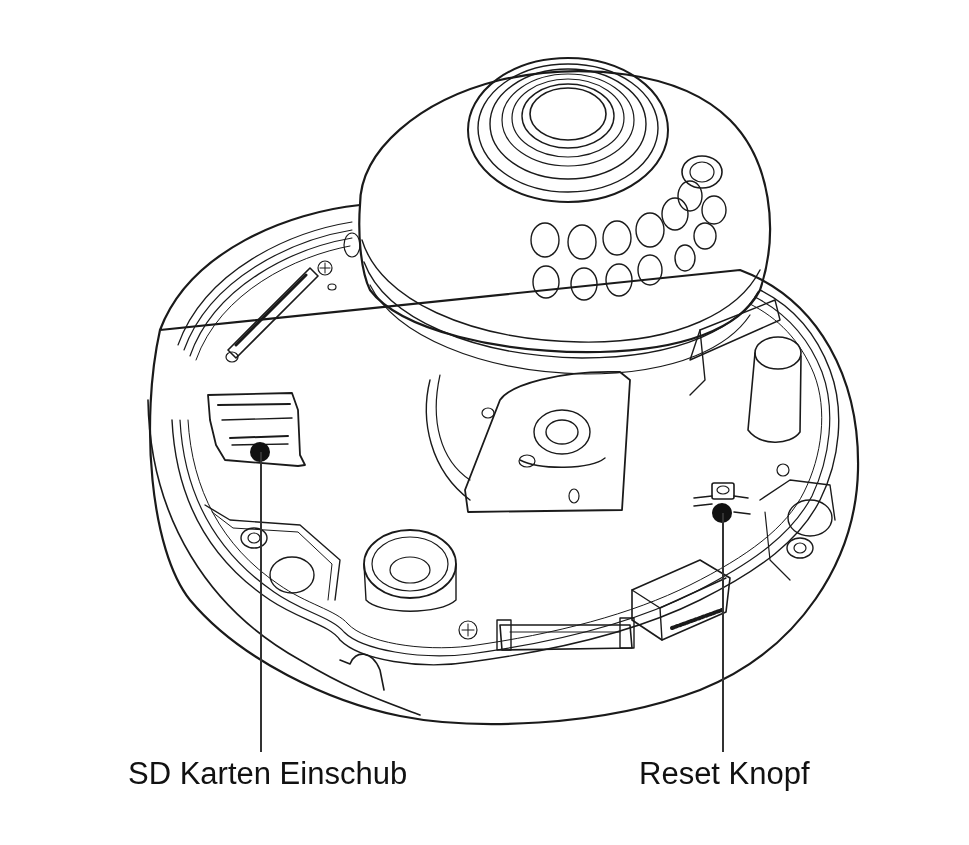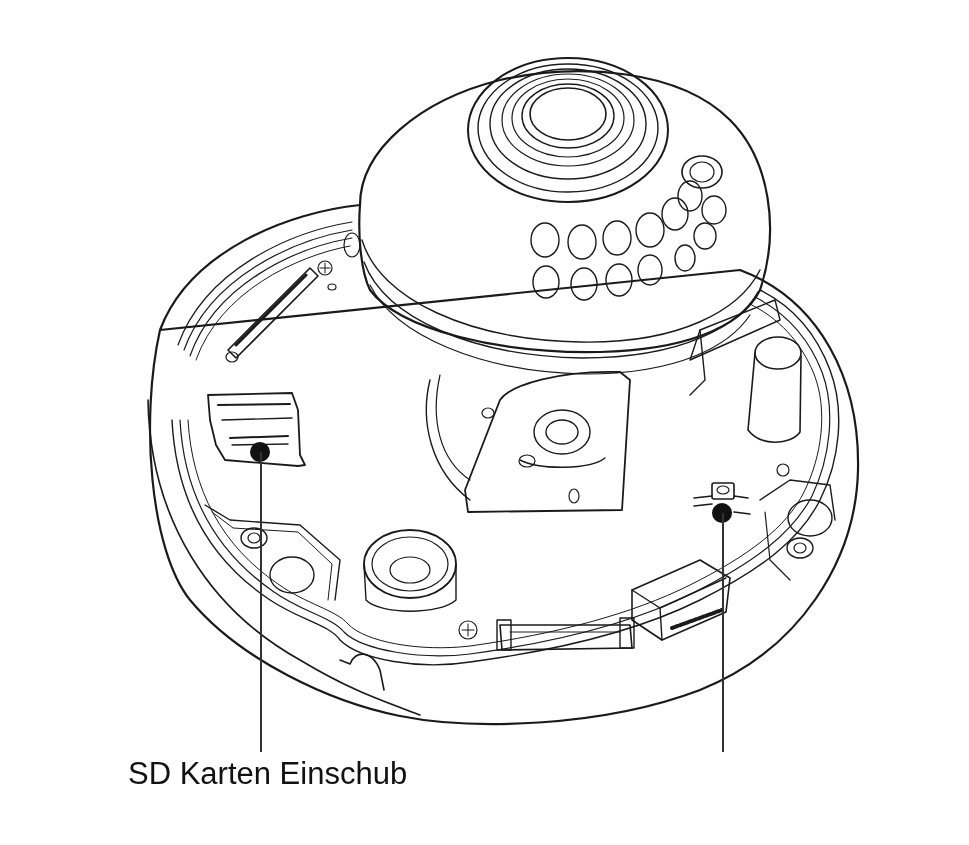--- a/index.html
+++ b/index.html
@@ -160,13 +160,14 @@
       <circle cx="260" cy="452" r="10" fill="#111111"></circle>
       <line x1="261" y1="452" x2="261" y2="752" stroke="#333333" stroke-width="2"></line>
     </g>
     <g>
       <circle cx="722" cy="513" r="10" fill="#111111"></circle>
       <line x1="723" y1="513" x2="723" y2="752" stroke="#333333" stroke-width="2"></line>
     </g>
   </svg>
 
   <div id="label-sd" class="callout-label">SD Karten Einschub</div>
+  <div id="label-reset" class="callout-label">Reset Knopf</div>
 </div>
 
 </body></html>

